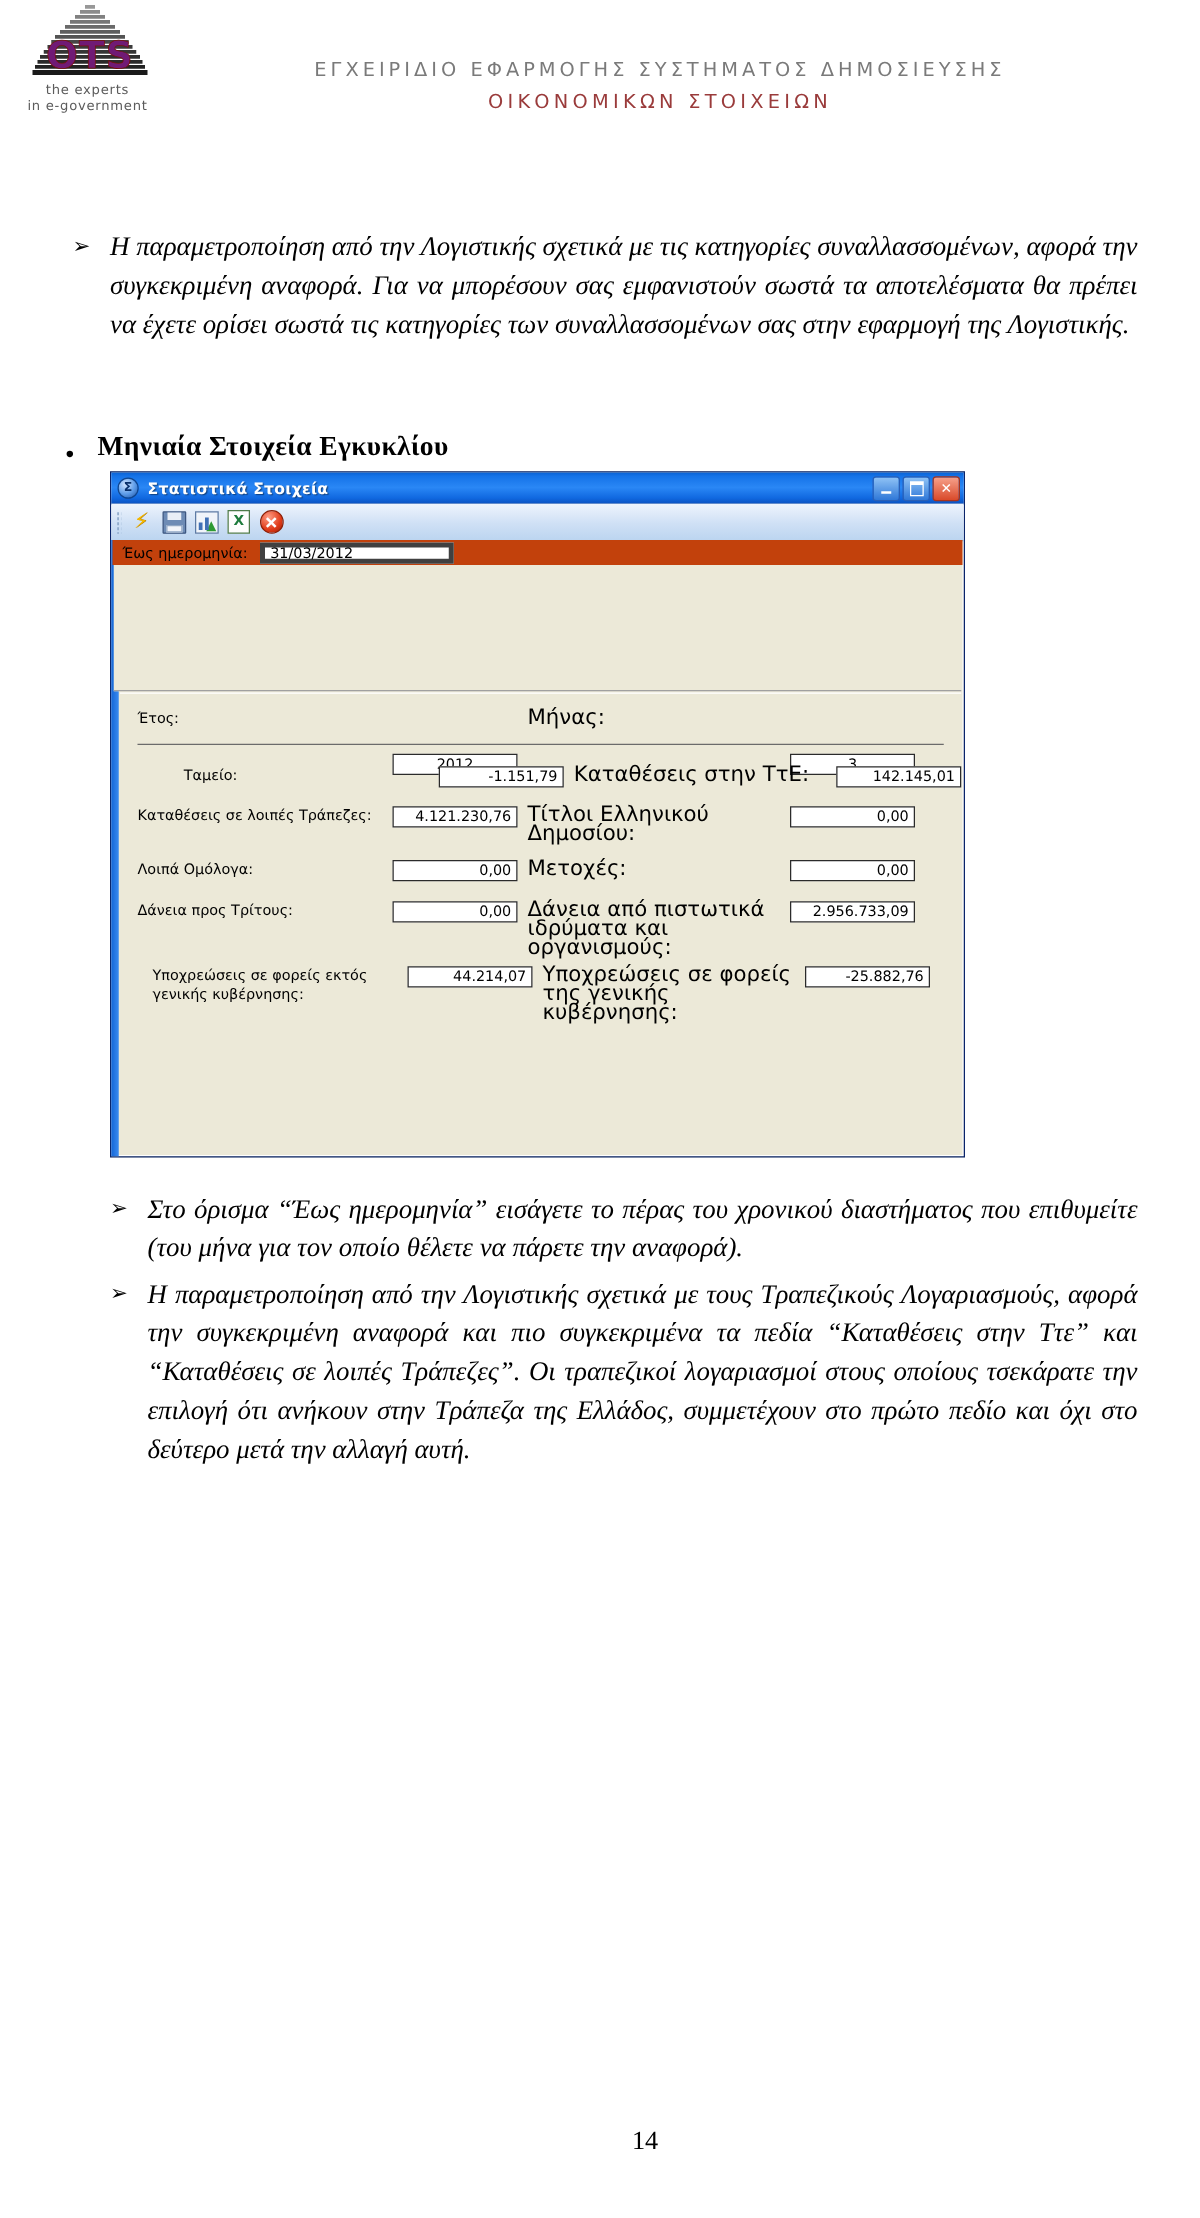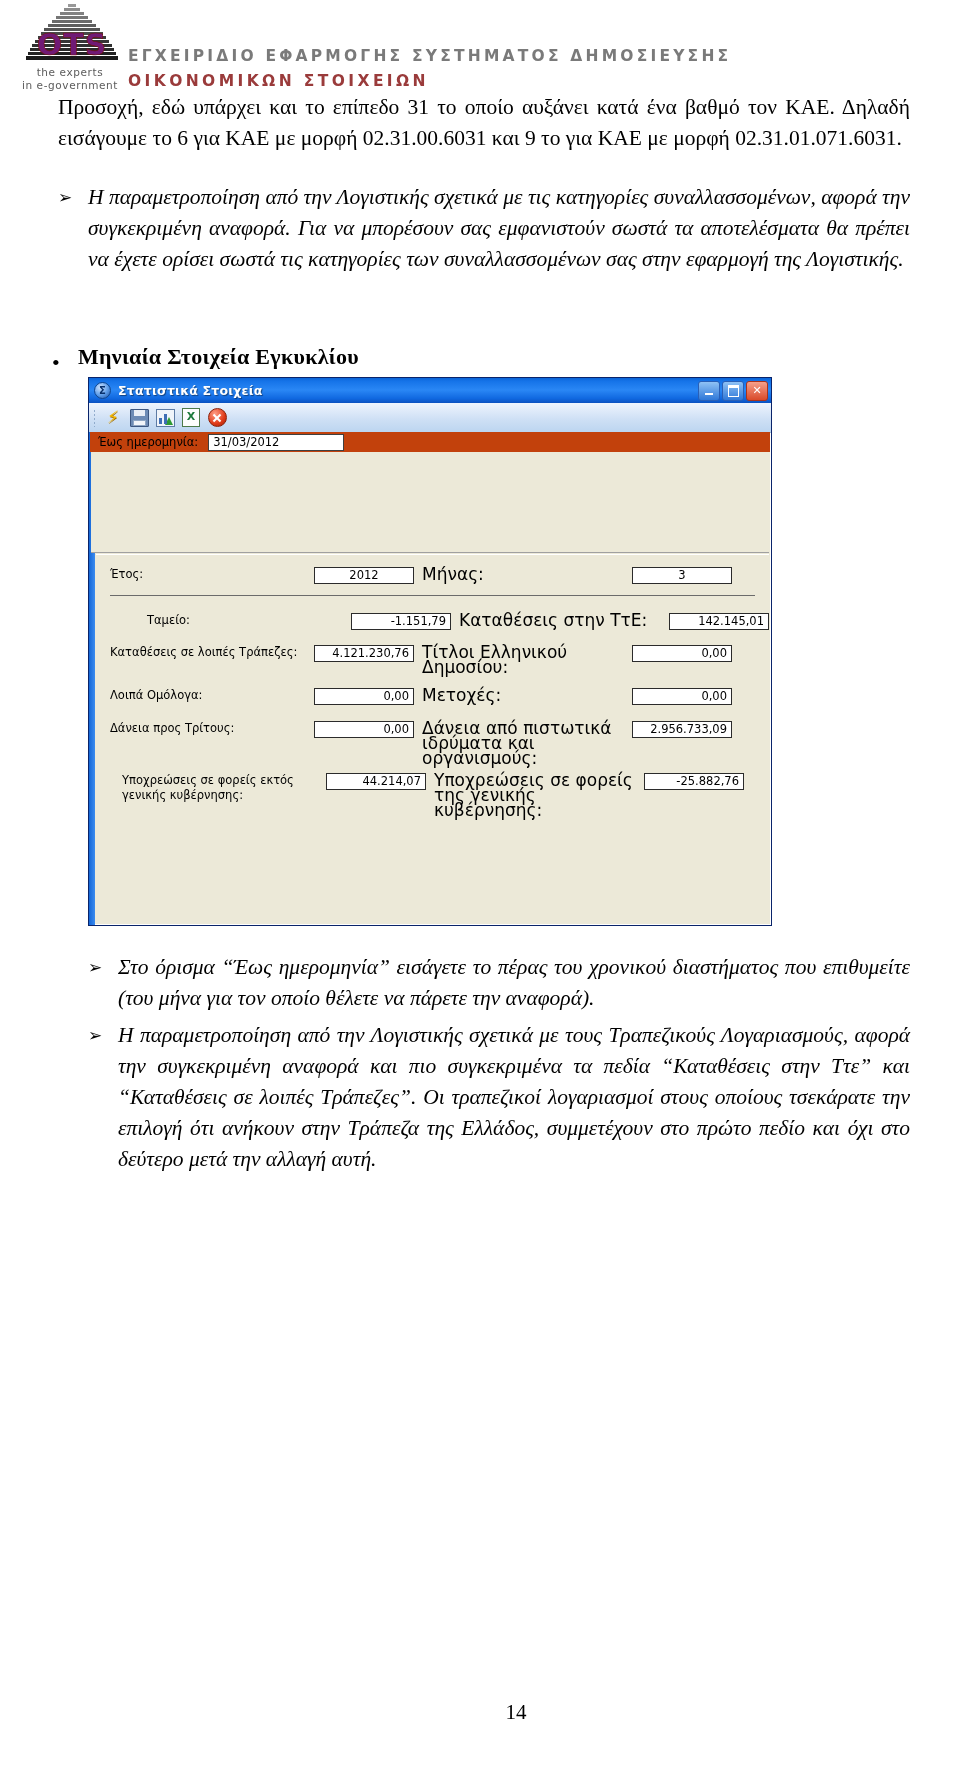--- a/index.html
+++ b/index.html
@@ -24,23 +24,23 @@
   .logo-tag{
     position:absolute;left:0;width:112px;text-align:center;
     font-family:"DejaVu Sans", sans-serif;font-size:10.5px;
     color:#5c5c5c;letter-spacing:0.6px;line-height:13px;
   }
   .logo-tag.t1{top:62px;}
   .logo-tag.t2{top:75px;}
 
   .hdr-title{
     position:absolute;left:128px;top:44px;width:800px;
-    text-align:left;
+    text-align:center;
     font-family:"DejaVu Sans", sans-serif;
-    font-size:15.5px;font-weight:bold;color:#7a7a7a;
+    font-size:15.5px;font-weight:normal;color:#7a7a7a;
     letter-spacing:3.2px;line-height:25px;
     white-space:nowrap;
   }
   .hdr-title .l2{display:block;color:#9a3b3b;letter-spacing:3.4px;}
 
   
   .txt{
     position:absolute;font-family:"Liberation Serif", serif;
     font-size:21.5px;line-height:31px;color:#000;
     text-align:justify;
@@ -136,22 +136,22 @@
   .ico-close:before{transform:rotate(45deg);}
   .ico-close:after{transform:rotate(-45deg);}
 
   .filter-bar{
     position:absolute;left:1px;top:54px;right:1px;height:20px;
     display:flex;align-items:center;padding-left:8px;
     background:#c2410c;
   }
   .fb-label{font-size:11.5px;color:#000;}
   .fb-input{
-    margin-left:10px;width:136px;height:17px;background:#fff;
-    border:1px solid #404040;font-size:11.5px;color:#000;
+    margin-left:10px;width:155px;height:17px;background:#fff;
+    border:4px solid #404040;font-size:11.5px;color:#000;
     display:flex;align-items:center;padding-left:4px;box-sizing:border-box;
   }
 
   .blank-panel{
     position:absolute;left:2px;top:74px;right:2px;height:100px;
     background:#ece9d8;border-bottom:1px solid #a0a0a0;
   }
   .sidebar-strip{
     position:absolute;left:0px;top:54px;width:6px;bottom:0;
     background:linear-gradient(90deg,#1466d6,#3b8bf0);
@@ -164,21 +164,21 @@
   .row{position:absolute;left:0;right:0;display:flex;align-items:flex-start;}
   .cellL{width:218px;padding-left:14px;box-sizing:border-box;
     font-size:11.5px;color:#000;line-height:15px;}
   .cellR{width:218px;padding-left:8px;box-sizing:border-box;
     font-size:17px;color:#000;line-height:15px;}
   .val{
     width:100px;height:17px;background:#fff;border:1px solid #2b2b2b;
     font-size:11.5px;color:#000;text-align:right;padding-right:4px;
     box-sizing:border-box;line-height:15px;
   }
-  .val.center{text-align:center;padding-right:0;}
+  .val.center{text-align:center;padding-right:0;margin-top:36px;}
   .hr-sep{position:absolute;left:14px;right:14px;height:1px;background:#6b6b6b;}
 
   
   .page-num{
     position:absolute;left:0;width:960px;text-align:center;top:1700px;
     font-size:21px;font-family:"Liberation Serif",serif;margin-left:36px;
   }
 </style>
 </head>
 <body>
@@ -208,21 +208,20 @@
       <div class="logo-tag t1">the experts</div>
       <div class="logo-tag t2">in e-government</div>
     </div>
 
     <div class="hdr-title">
       <span>ΕΓΧΕΙΡΙΔΙΟ ΕΦΑΡΜΟΓΗΣ ΣΥΣΤΗΜΑΤΟΣ ΔΗΜΟΣΙΕΥΣΗΣ</span>
       <span class="l2">ΟΙΚΟΝΟΜΙΚΩΝ ΣΤΟΙΧΕΙΩΝ</span>
     </div>
   </div>
 
-  <div class="txt p-intro">Προσοχή, εδώ υπάρχει και το επίπεδο 31 το οποίο αυξάνει κατά ένα βαθμό τον ΚΑΕ. Δηλαδή εισάγουμε το 6 για ΚΑΕ με μορφή 02.31.00.6031 και 9 το για ΚΑΕ με μορφή 02.31.01.071.6031.</div>
 
   <div class="bullet-arrow" style="left:58px;top:182px;">➢</div>
   <div class="txt para-arrow italic" style="left:88px;top:182px;width:822px;">Η παραμετροποίηση από την Λογιστικής σχετικά με τις κατηγορίες συναλλασσομένων, αφορά την συγκεκριμένη αναφορά. Για να μπορέσουν σας εμφανιστούν σωστά τα αποτελέσματα θα πρέπει να έχετε ορίσει σωστά τις κατηγορίες των συναλλασσομένων σας στην εφαρμογή της Λογιστικής.</div>
 
   <div class="heading-bullet">•</div>
   <div class="heading">Μηνιαία Στοιχεία Εγκυκλίου</div>
 
   <div class="app-window">
 
     <div class="titlebar">

